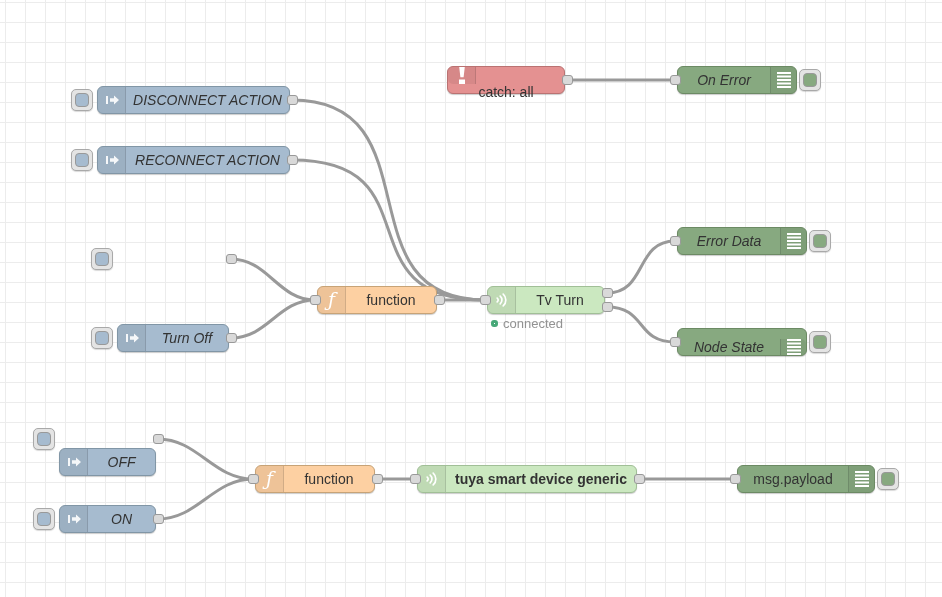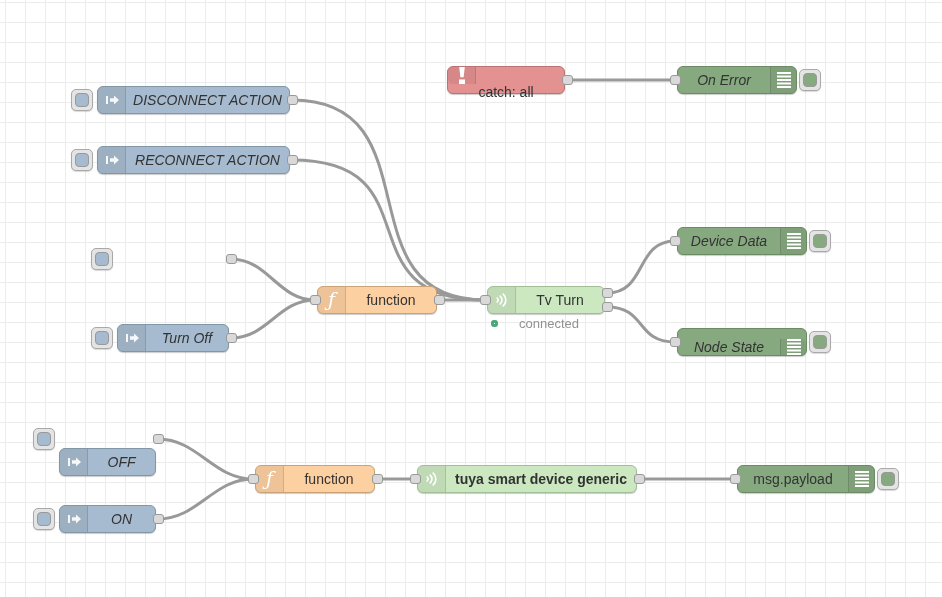--- a/index.html
+++ b/index.html
@@ -50,21 +50,21 @@
     position:absolute; width:22px; height:22px; border-radius:5px;
     background:#e4e4e4; border:1px solid #a9a9a9; z-index:2;
     display:flex; align-items:center; justify-content:center;
     box-shadow:0 1px 1px rgba(0,0,0,.15);
   }
   .btn-inner{ width:14px; height:14px; border-radius:4px; border:1px solid #999; }
   .btn-inner.blue { background:#a6bbcf; }
   .btn-inner.green{ background:#87a980; }
 
   .status{
-    position:absolute; display:flex; align-items:center; gap:21px;
+    position:absolute; display:flex; align-items:center; gap:5px;
     font-size:13px; color:#929292; z-index:2;
   }
   .status-square{
     width:7px; height:7px; border:3px solid #47a878; border-radius:3px; background:#fff;
   }
 </style>
 </head>
 <body>
 
 <div class="canvas">
@@ -165,21 +165,21 @@
       </svg>
     </span>
     <span class="label">Tv Turn</span>
   </div>
   <div class="status" style="left:491px;top:316px;">
     <span class="status-square"></span>
     <span>connected</span>
   </div>
 
   <div class="node debug italic" style="left:677px;top:227px;width:130px;">
-    <span class="label">Device Data</span>
+    <span class="label">Error Data</span>
     <span class="icon-cell icon-right">
       <svg width="14" height="16" viewBox="0 0 14 16" fill="#fff">
           <rect y="0" width="14" height="2"></rect>
           <rect y="3.5" width="14" height="2"></rect>
           <rect y="7" width="14" height="2"></rect>
           <rect y="10.5" width="14" height="2"></rect>
           <rect y="14" width="14" height="2"></rect>
         </svg>
     </span>
   </div>

